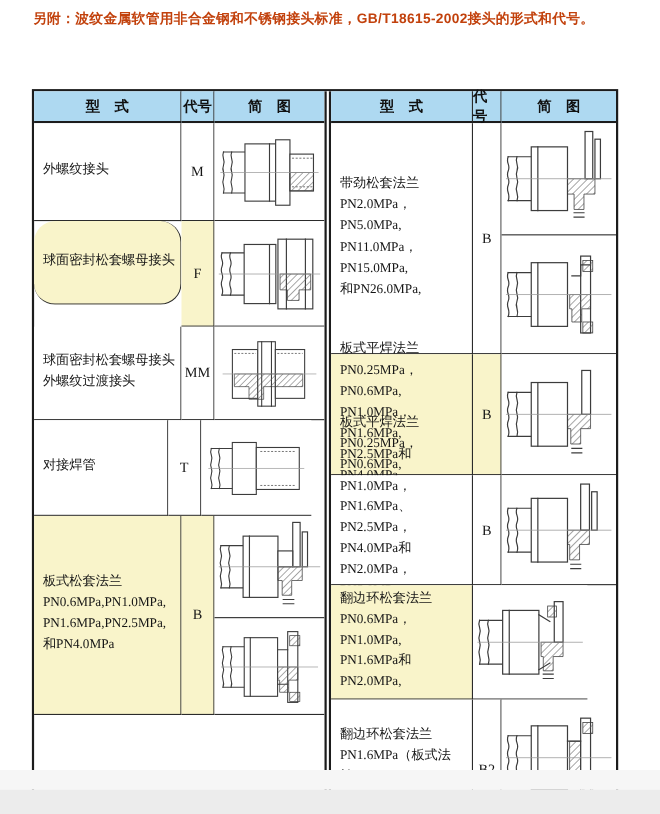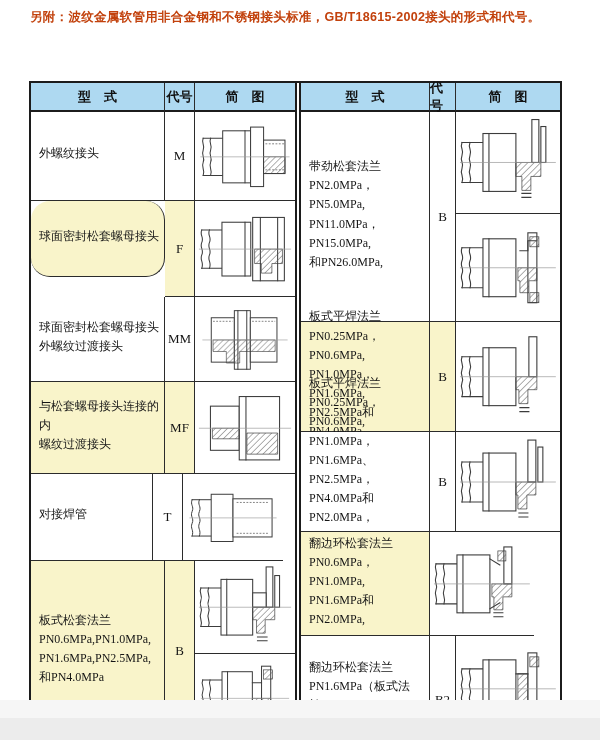--- a/index.html
+++ b/index.html
@@ -139,37 +139,20 @@
     <path d="M42 12 V78 M52 12 V78" stroke="#3c3c3c" stroke-width="1.1" fill="none" stroke-linecap="square"></path>
     <rect x="56" y="20" width="30" height="50" stroke="#3c3c3c" stroke-width="1.1" fill="#ffffff"></rect>
     <path d="M14 24 H36 M58 24 H84" stroke="#3c3c3c" stroke-width="0.7" stroke-dasharray="2 1.6" fill="none"></path>
     <path d="M14 45 h70 v13 h-40 v13 h-15 v-13 h-15 z" stroke="#3c3c3c" stroke-width="0.7" fill="url(#hatch)"></path>
               <path d="M2 45 H98" stroke="#999" stroke-width="0.7"></path>
             </svg>
           </div>
         </div>
       </div>
       <div class="row">
-        <div class="cell type-cell hl" style="width: 134px; height: 92px;">与松套螺母接头连接的内
-螺纹过渡接头</div>
-        <div class="cell code-cell hl" style="width: 30px; height: 92px;">MF</div>
-        <div class="cell diagram-cell last" style="width: 100px; height: 92px;">
-          <div class="sub" style="height: 92px;">
-            <svg class="diag" viewBox="0 0 100 90" preserveAspectRatio="xMidYMid meet">
-              <rect x="14" y="22" width="30" height="46" stroke="#3c3c3c" stroke-width="1.1" fill="#ffffff"></rect>
-    <rect x="44" y="12" width="42" height="66" stroke="#3c3c3c" stroke-width="1.1" fill="#ffffff"></rect>
-    <line x1="51" y1="12" x2="51" y2="78" stroke="#3c3c3c" stroke-width="1.1" fill="none" stroke-linecap="square"></line>
-    <path d="M16 45 h28 v11 h-28 z" stroke="#3c3c3c" stroke-width="0.7" fill="url(#hatch)"></path>
-    <path d="M52 50 h32 v22 h-32 z" stroke="#3c3c3c" stroke-width="0.7" fill="url(#hatch)"></path>
-              <path d="M2 45 H98" stroke="#999" stroke-width="0.7"></path>
-            </svg>
-          </div>
-        </div>
-      </div>
-      <div class="row">
         <div class="cell type-cell" style="width: 122px; height: 87px;">对接焊管</div>
         <div class="cell code-cell" style="width: 30px; height: 87px;">T</div>
         <div class="cell diagram-cell last" style="width: 100px; height: 87px;">
           <div class="sub" style="height: 87px;">
             <svg class="diag" viewBox="0 0 100 90" preserveAspectRatio="xMidYMid meet">
               <path d="M5 25 H26 M5 65 H26" stroke="#3c3c3c" stroke-width="1.1" fill="none" stroke-linecap="square"></path>
  <path d="M5 25 c-2.5 6 2.5 7 0 13 c-2.5 6 2.5 7 0 13 c-2.5 6 2.5 7 0 14" stroke="#3c3c3c" stroke-width="1.1" fill="none" stroke-linecap="square"></path>
  <path d="M13 25 c-2.5 6 2.5 7 0 13 c-2.5 6 2.5 7 0 13 c-2.5 6 2.5 7 0 14" stroke="#3c3c3c" stroke-width="1.1" fill="none" stroke-linecap="square"></path>
               <rect x="26" y="19" width="24" height="52" stroke="#3c3c3c" stroke-width="1.1" fill="#ffffff"></rect>
     <rect x="50" y="24" width="43" height="42" stroke="#3c3c3c" stroke-width="1.1" fill="#ffffff"></rect>

